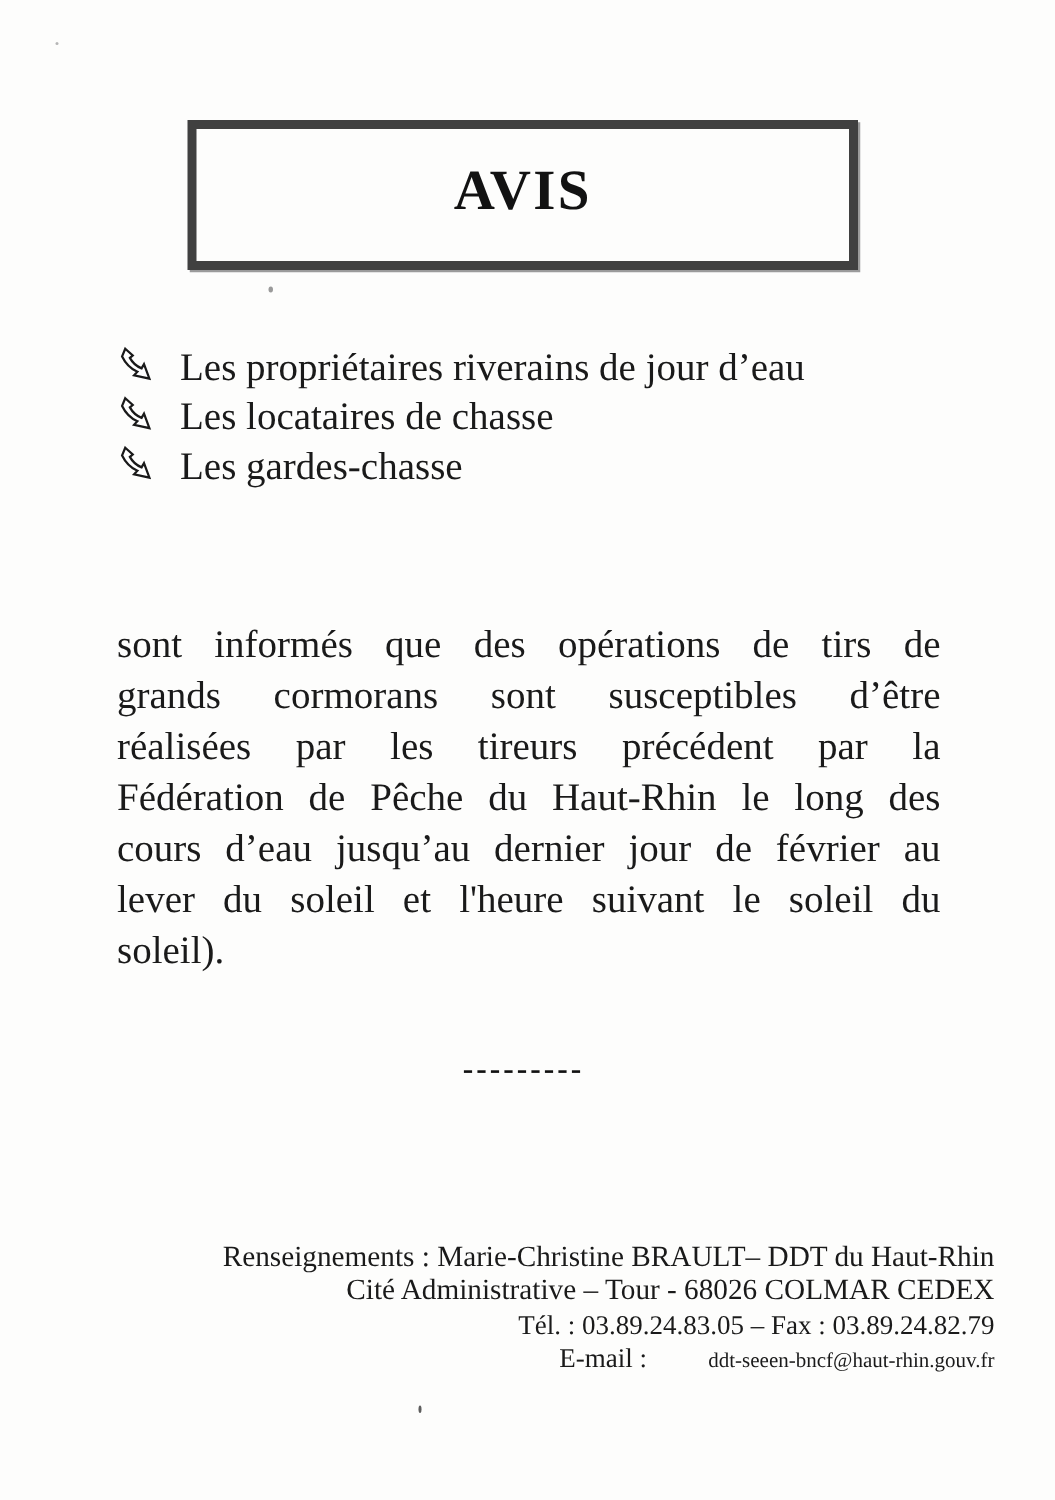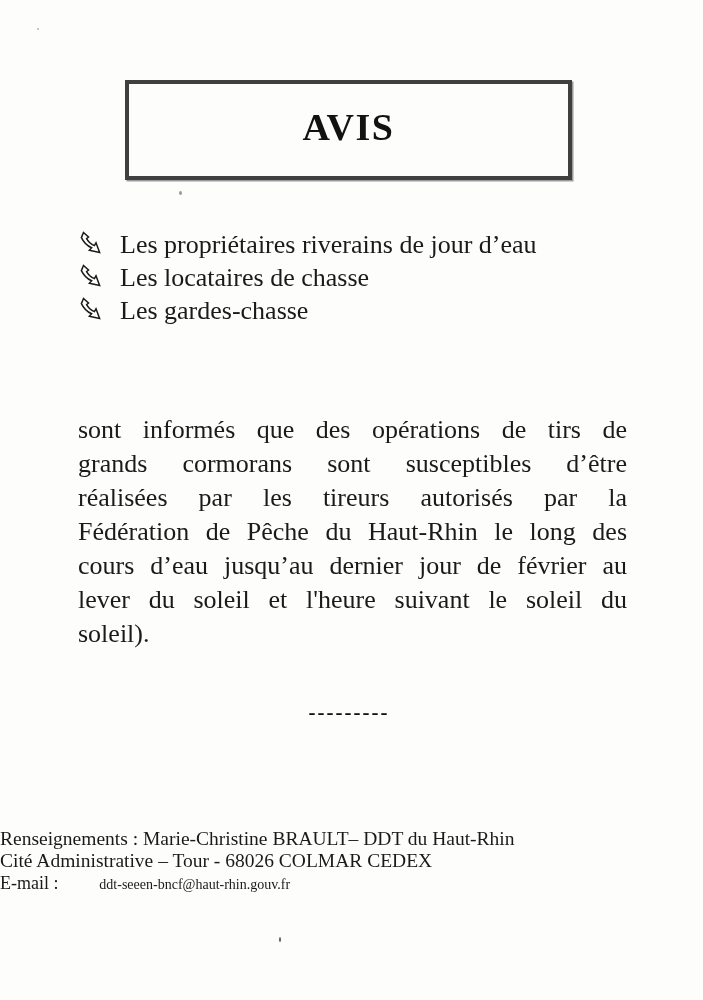--- a/index.html
+++ b/index.html
@@ -18,21 +18,21 @@
   }
 
   
   .title-box {
     position: absolute;
     left: 125px;
     top: 80px;
     width: 447px;
     height: 100px;
     box-sizing: border-box;
-    border: 4px solid #404040;
+    border: 6px solid #404040;
     box-shadow: 1.5px 1.5px 0 #9b9b9b;
     background: #fdfdfc;
     display: flex;
     align-items: center;
     justify-content: center;
   }
   .title-box .title {
     font-size: 38px;
     font-weight: bold;
     letter-spacing: 1.5px;
@@ -93,21 +93,21 @@
     letter-spacing: 2px;
     color: #111;
   }
 
   
   .footer {
     position: absolute;
     left: 0;
     top: 828px;
     width: 663px;
-    text-align: left;
+    text-align: right;
   }
   .footer-line {
     line-height: 22px;
     font-size: 19.5px;
     color: #1a1a1a;
   }
   .footer-line.tel {
     font-size: 18px;
   }
   .footer-line.email .email-label {
@@ -154,32 +154,33 @@
       <svg class="bullet-icon" viewBox="0 0 26 26" aria-hidden="true">
         <path d="M5.5 1.5 L10.5 6 L8.6 7.6 C10.4 11 13 13.2 16.4 14.6 L18 11.8 L21.6 21.4 L11.4 19.2 L13.6 16.8 C9.2 14.8 5.6 11.2 3.4 6.6 Z" fill="#ffffff" stroke="#1a1a1a" stroke-width="1.5" stroke-linejoin="miter"></path>
       </svg>
       <span>Les gardes-chasse</span>
     </div>
   </div>
 
   <div class="body-text">
     <div class="body-line">sont informés que des opérations de tirs de</div>
     <div class="body-line">grands cormorans sont susceptibles d’être</div>
-    <div class="body-line">réalisées par les tireurs autorisés par la</div>
+    <div class="body-line">réalisées par les tireurs précédent par la</div>
     <div class="body-line">Fédération de Pêche du Haut-Rhin le long des</div>
     <div class="body-line">cours d’eau jusqu’au dernier jour de février au</div>
     <div class="body-line">lever du soleil et l'heure suivant le soleil du</div>
     <div class="body-line last">soleil).</div>
   </div>
 
   <div class="separator">---------</div>
 
   <div class="footer">
     <div class="footer-line">Renseignements : Marie-Christine BRAULT– DDT du Haut-Rhin</div>
     <div class="footer-line">Cité Administrative – Tour - 68026 COLMAR CEDEX</div>
+    <div class="footer-line tel">Tél. : 03.89.24.83.05 – Fax : 03.89.24.82.79</div>
     <div class="footer-line email">
       <span class="email-label">E-mail :</span>
       <span class="email-address">ddt-seeen-bncf@haut-rhin.gouv.fr</span>
     </div>
   </div>
 
   <div class="speck s1"></div>
   <div class="speck s2"></div>
   <div class="speck s3"></div>
 

